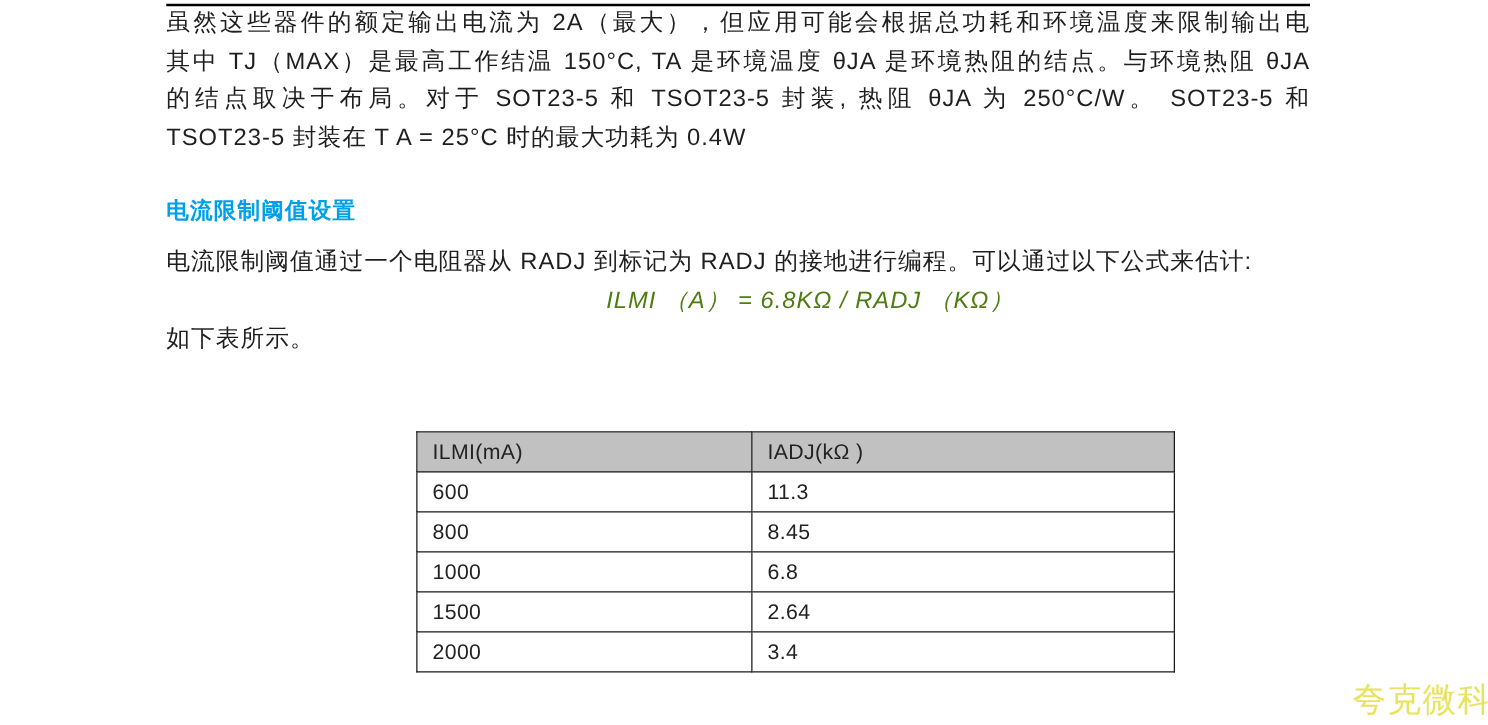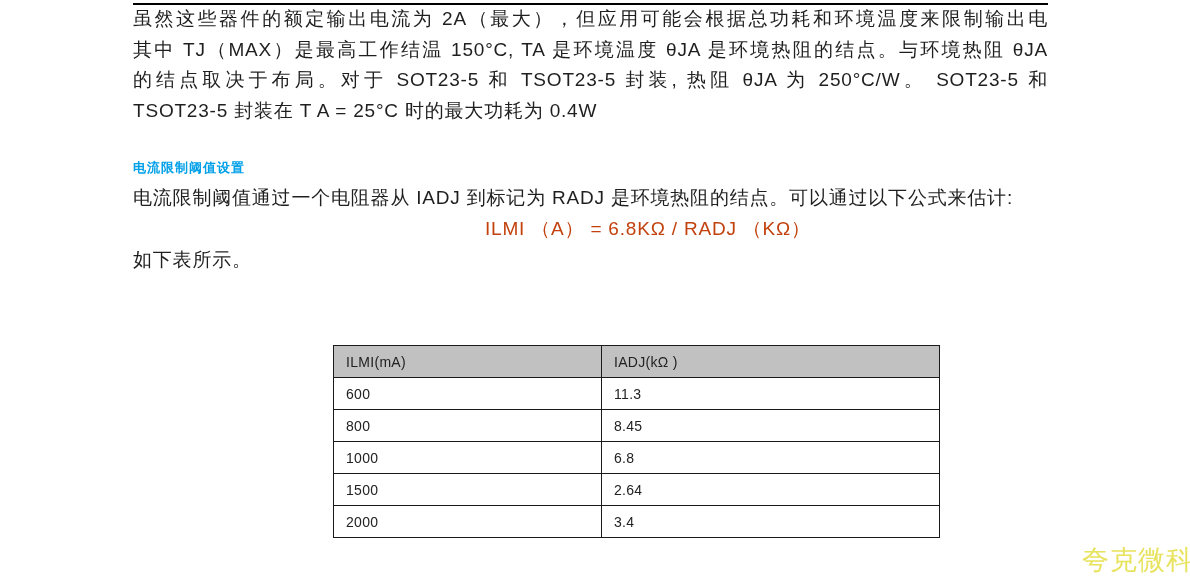--- a/index.html
+++ b/index.html
@@ -37,40 +37,41 @@
   .line {
     line-height: 30.6px;
     white-space: nowrap;
     overflow: hidden;
   }
   .just {
     text-align: justify;
     text-align-last: justify;
   }
   .heading {
-    margin: 27px 0 0 0;
-    font-size: 13px;
+    margin: 27px 0 12px 0;
+    font-size: 18px;
     font-weight: bold;
     color: #00a0e9;
     line-height: 30px;
     letter-spacing: 1px;
   }
   .formula {
     line-height: 30.6px;
     padding-left: 352px;
     white-space: nowrap;
-    color: #c2410c;
+    color: #4d7c0f;
+    font-style: italic;
   }
   .data-table {
     position: absolute;
     left: 333px;
     top: 345px;
     width: 607px;
     border-collapse: collapse;
-    font-size: 14px;
+    font-size: 17px;
     color: #222222;
     letter-spacing: 0.3px;
   }
   .data-table th, .data-table td {
     border: 1px solid #1a1a1a;
     height: 31px;
     padding: 0 0 0 12px;
     text-align: left;
     font-weight: normal;
     vertical-align: middle;
@@ -102,21 +103,21 @@
   <div class="top-rule"></div>
 
   <div class="content">
     <div class="line just">虽然这些器件的额定输出电流为 2A（最大），但应用可能会根据总功耗和环境温度来限制输出电</div>
     <div class="line just">其中 TJ（MAX）是最高工作结温 150°C, TA 是环境温度 θJA 是环境热阻的结点。与环境热阻 θJA</div>
     <div class="line just">的结点取决于布局。对于 SOT23-5 和 TSOT23-5 封装, 热阻 θJA 为 250°C/W。 SOT23-5 和</div>
     <div class="line">TSOT23-5 封装在 T A = 25°C 时的最大功耗为 0.4W</div>
 
     <h2 class="heading">电流限制阈值设置</h2>
 
-    <div class="line">电流限制阈值通过一个电阻器从 IADJ 到标记为 RADJ 是环境热阻的结点。可以通过以下公式来估计:</div>
+    <div class="line">电流限制阈值通过一个电阻器从 RADJ 到标记为 RADJ 的接地进行编程。可以通过以下公式来估计:</div>
     <div class="formula">ILMI （A） = 6.8KΩ / RADJ （KΩ）</div>
     <div class="line">如下表所示。</div>
   </div>
 
   <table class="data-table">
     <thead>
       <tr>
         <th class="col-ilmi">ILMI(mA)</th>
         <th class="col-radj">IADJ(kΩ )</th>
       </tr>

